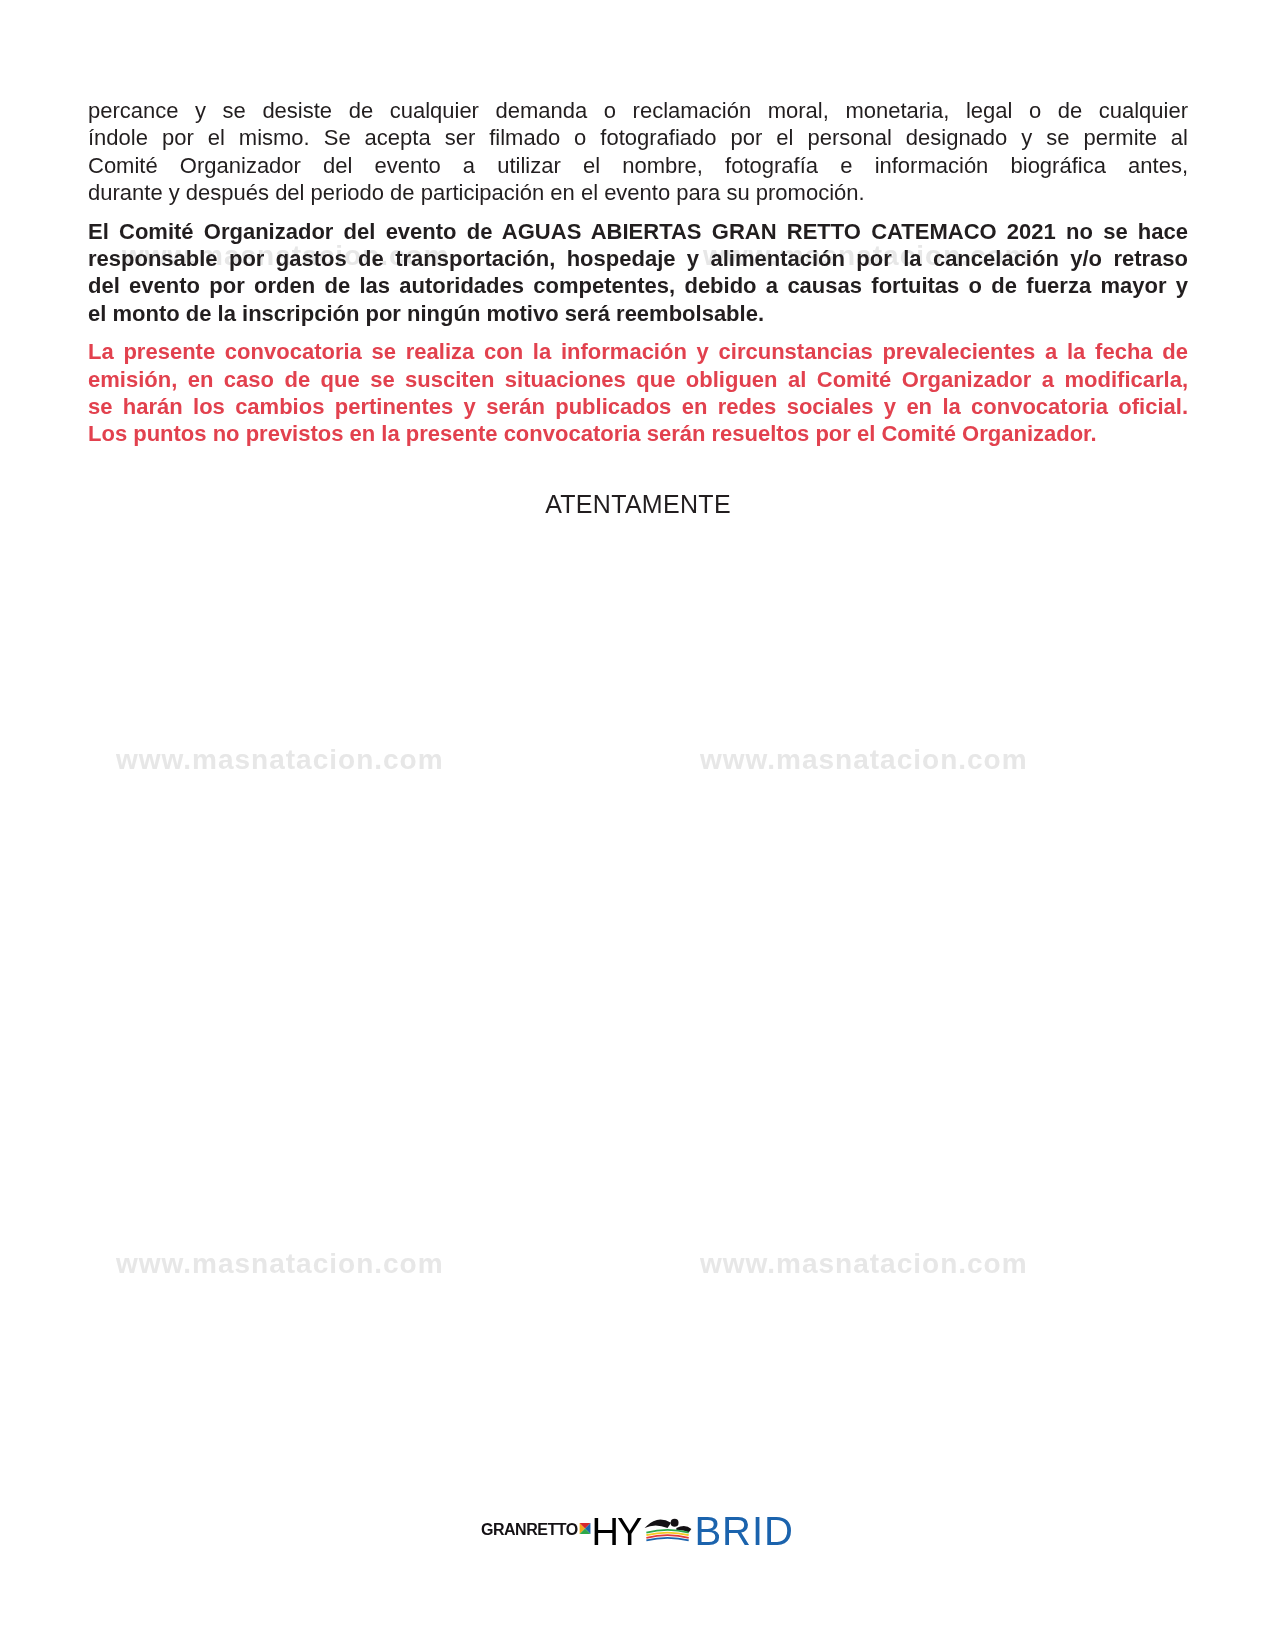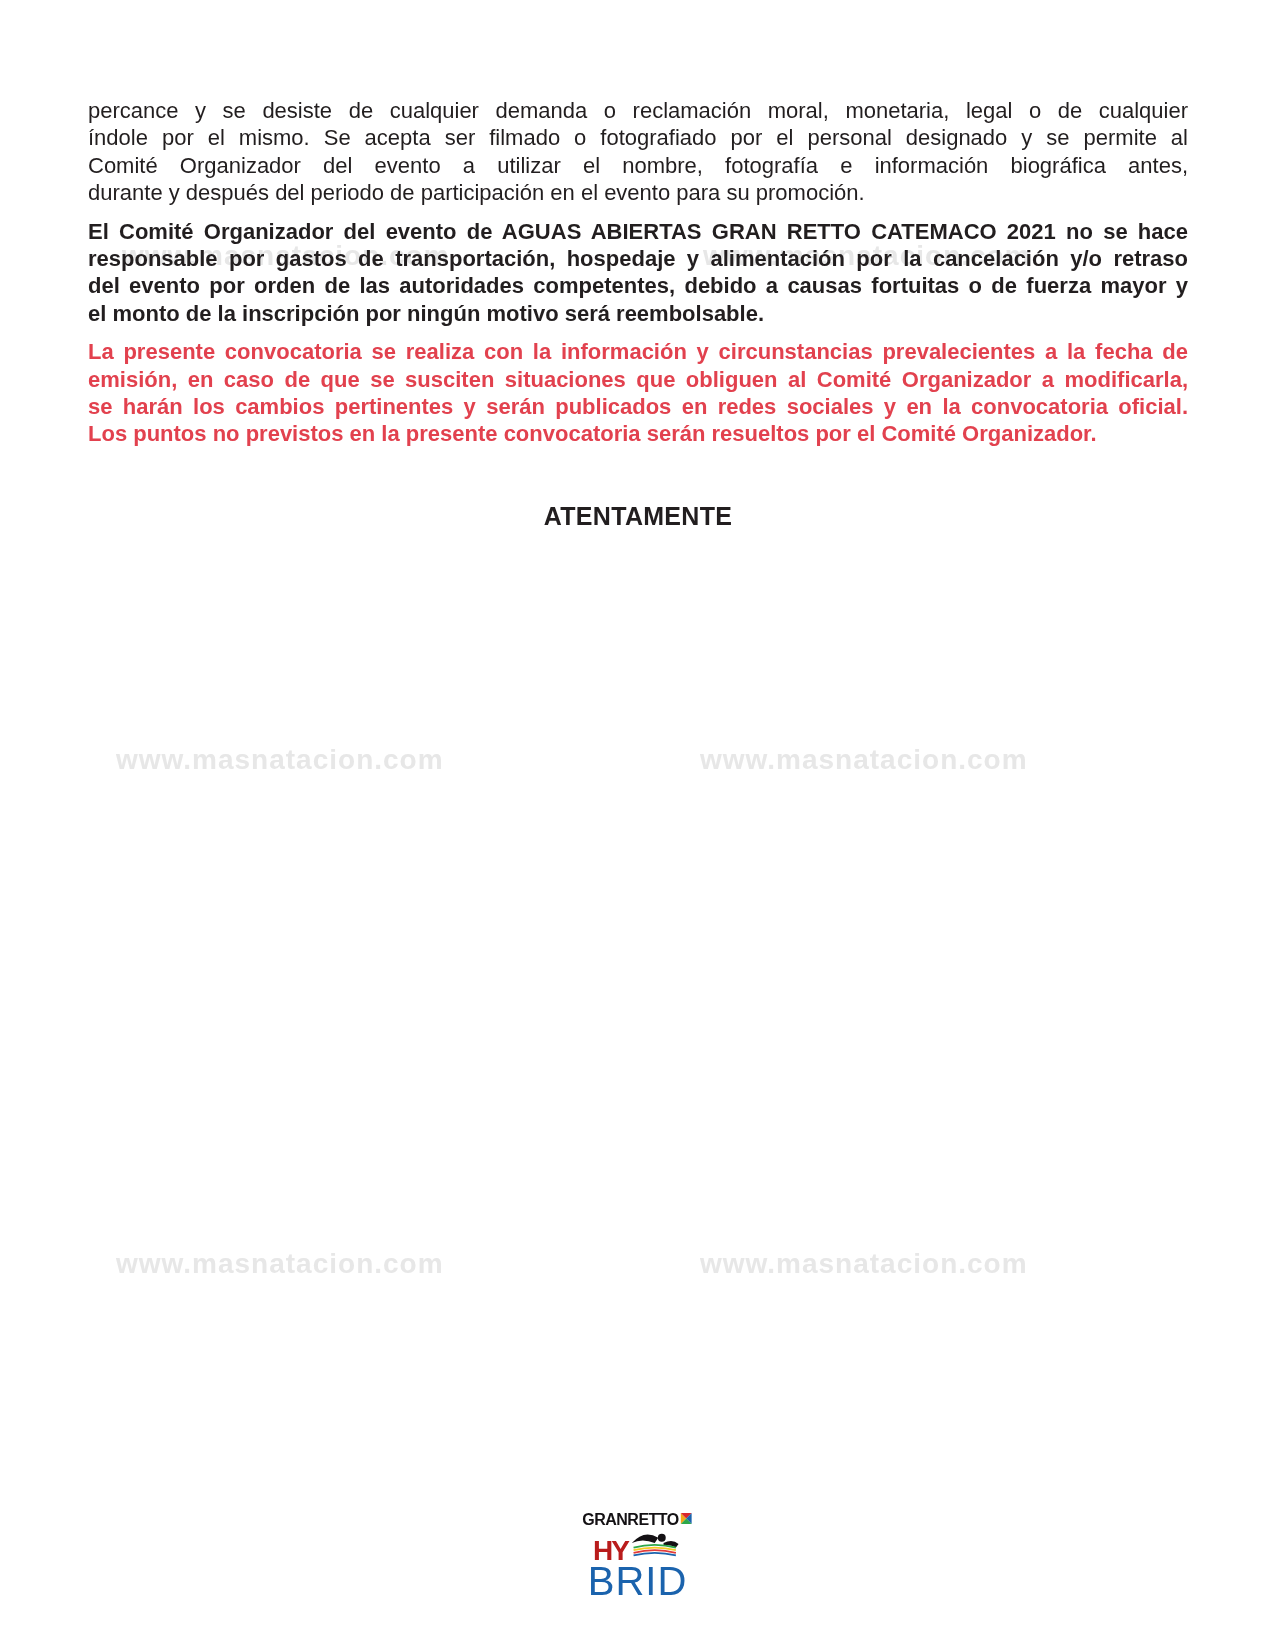--- a/index.html
+++ b/index.html
@@ -37,58 +37,57 @@
     width:1100px;
     z-index:2;
   }
   .para{font-size:22px;line-height:27.4px;margin-top:11px;}
   .para .line{text-align:justify;text-align-last:justify;}
   .para .line.last{text-align:center;text-align-last:left;}
   .para.bold{font-weight:bold;}
   .para.red{color:#e2414e;font-weight:bold;}
   
   .closing{
-    margin-top:52px;
+    margin-top:40px;
     text-align:center;
-    font-weight:bold;
+    font-weight:normal;
     font-size:25px;
     line-height:32px;
     letter-spacing:0.3px;
   }
   
   .logo{
     position:absolute;
     left:50%;
     top:1512px;
     transform:translateX(-50%);
     z-index:2;
     display:flex;
-    flex-direction:column;
     align-items:center;
     line-height:1;
   }
   .logo-top{
     display:flex;
     align-items:center;
     gap:1px;
     font-weight:bold;
     font-size:16px;
     letter-spacing:-0.5px;
     color:#141114;
   }
   .logo-mid{
     display:flex;
     align-items:flex-end;
     margin-top:1px;
   }
   .logo-hy{
-    font-size:28px;
-    font-weight:bold;
+    font-size:38px;
+    font-weight:normal;
     letter-spacing:-2px;
-    color:#b91c1c;
+    color:#000000;
     line-height:0.8;
   }
   .logo-brid{
     margin-top:3px;
     font-size:40px;
     font-weight:normal;
     letter-spacing:1px;
     color:#1b63ad;
     line-height:0.82;
   }

